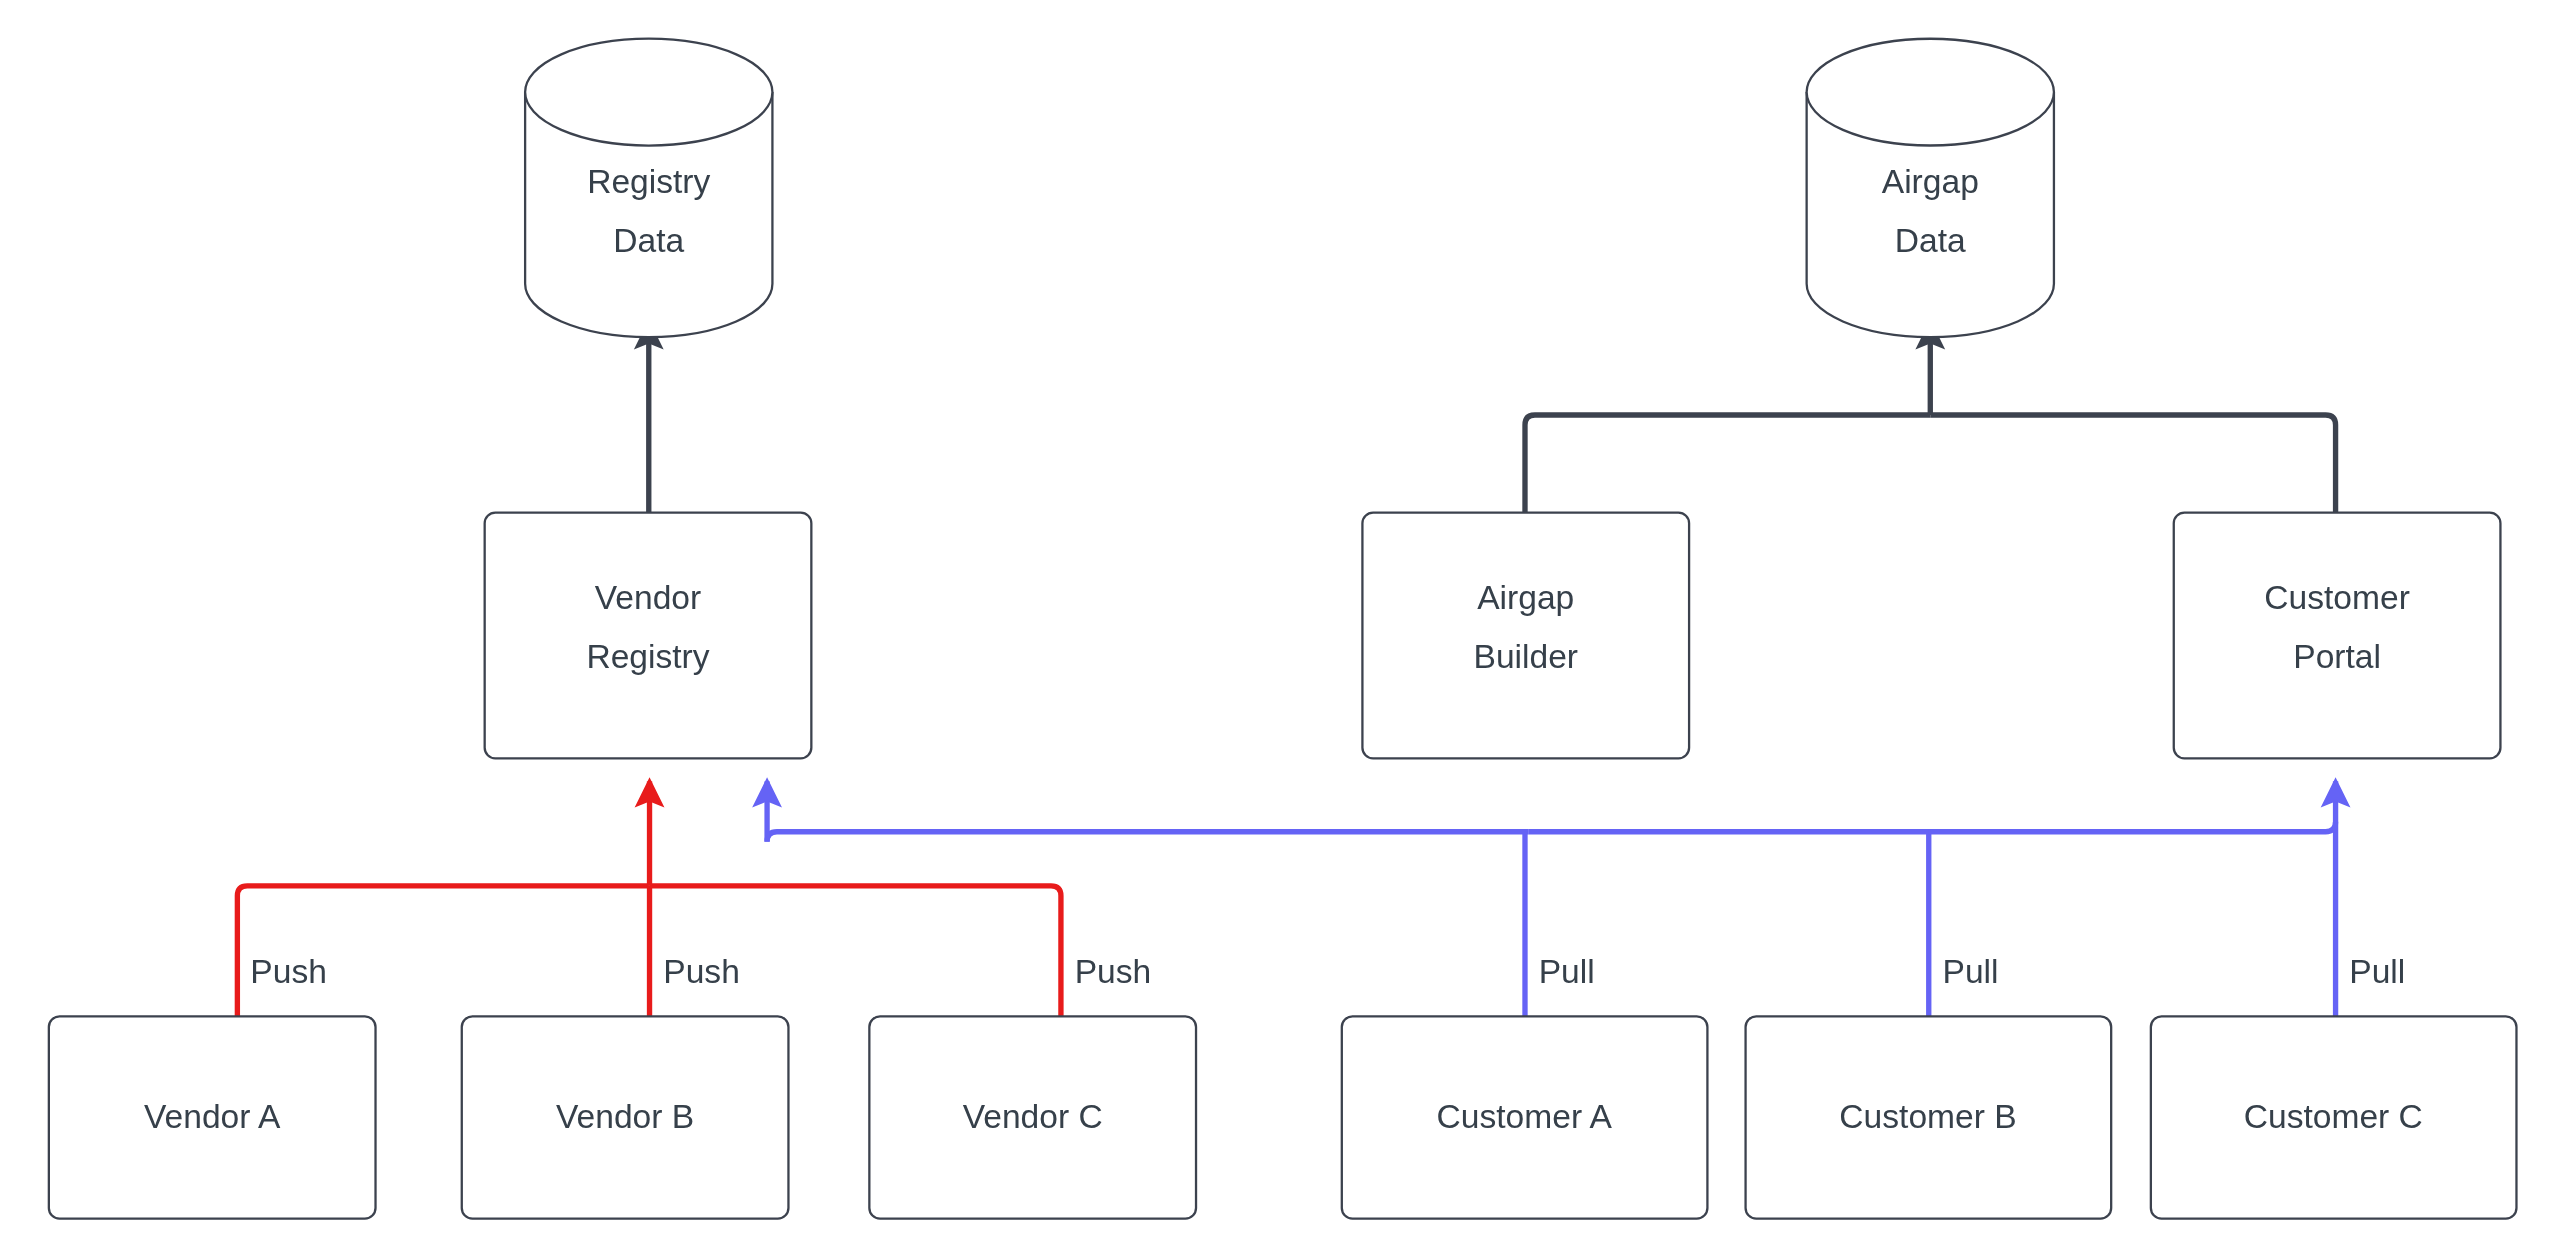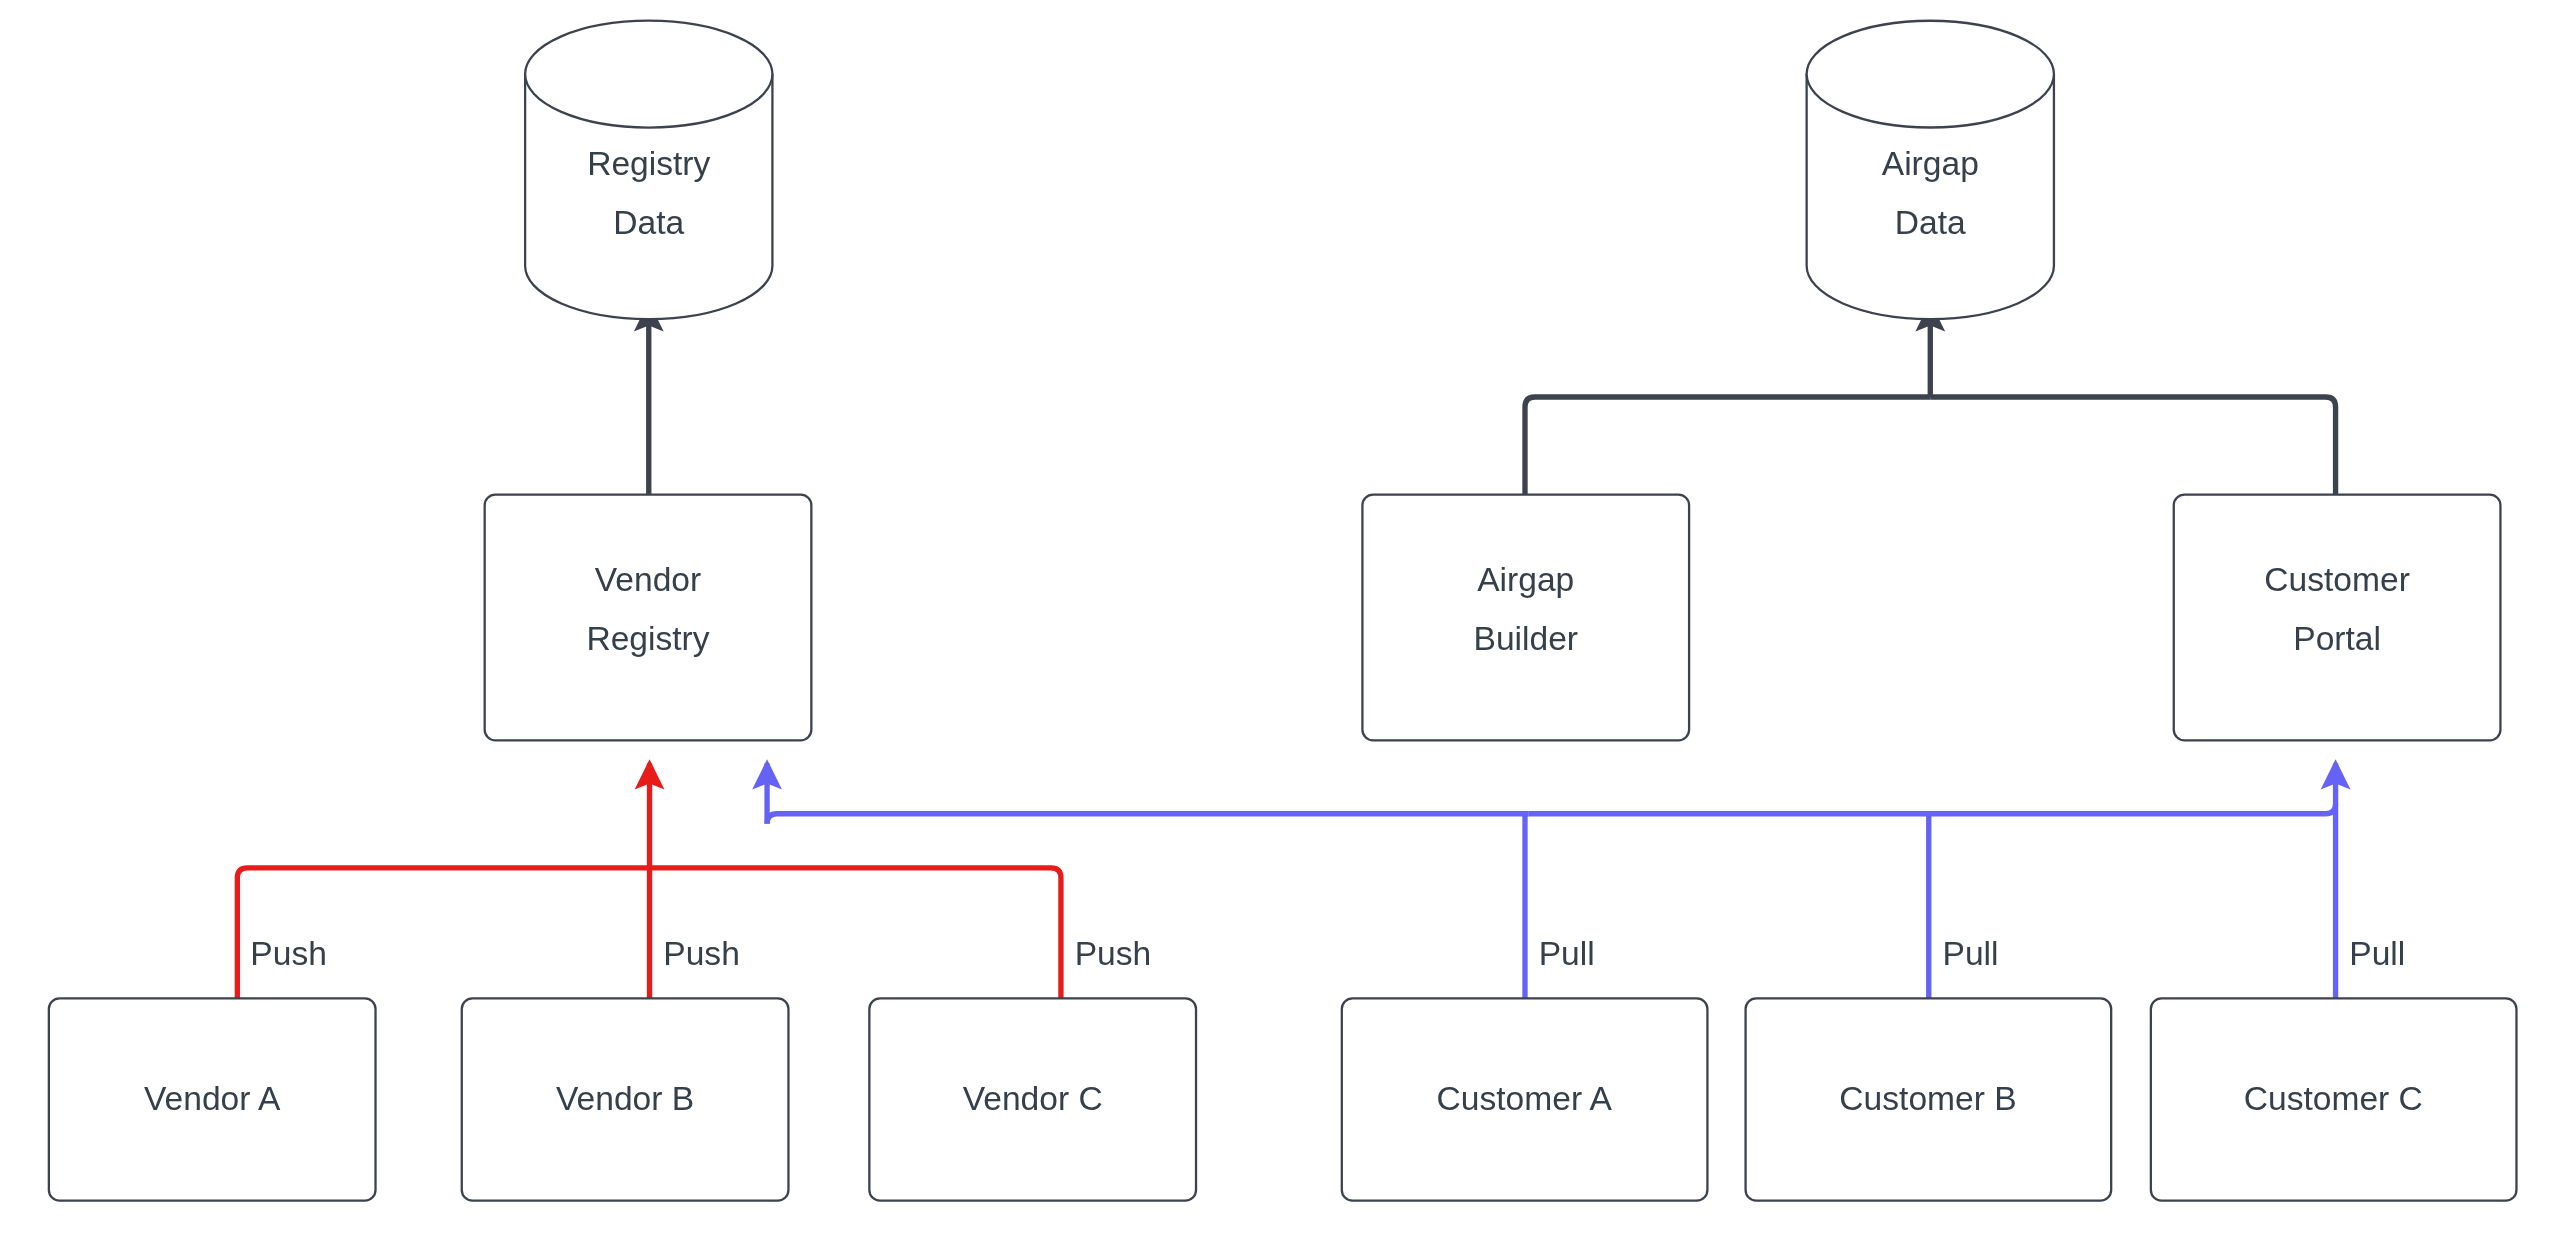--- a/index.html
+++ b/index.html
@@ -11,20 +11,21 @@
     width: 2576px;
     height: 1258px;
     font-family: "Liberation Sans", sans-serif;
     overflow: hidden;
   }
   #diagram-root {
     position: relative;
     width: 2576px;
     height: 1095px;
     background: #ffffff;
+    margin-top: 18px;
   }
   svg#flow {
     display: block;
     width: 2576px;
     height: 1258px;
   }
   .node-shape {
     fill: #ffffff;
     stroke: #3c424e;
     stroke-width: 3;

